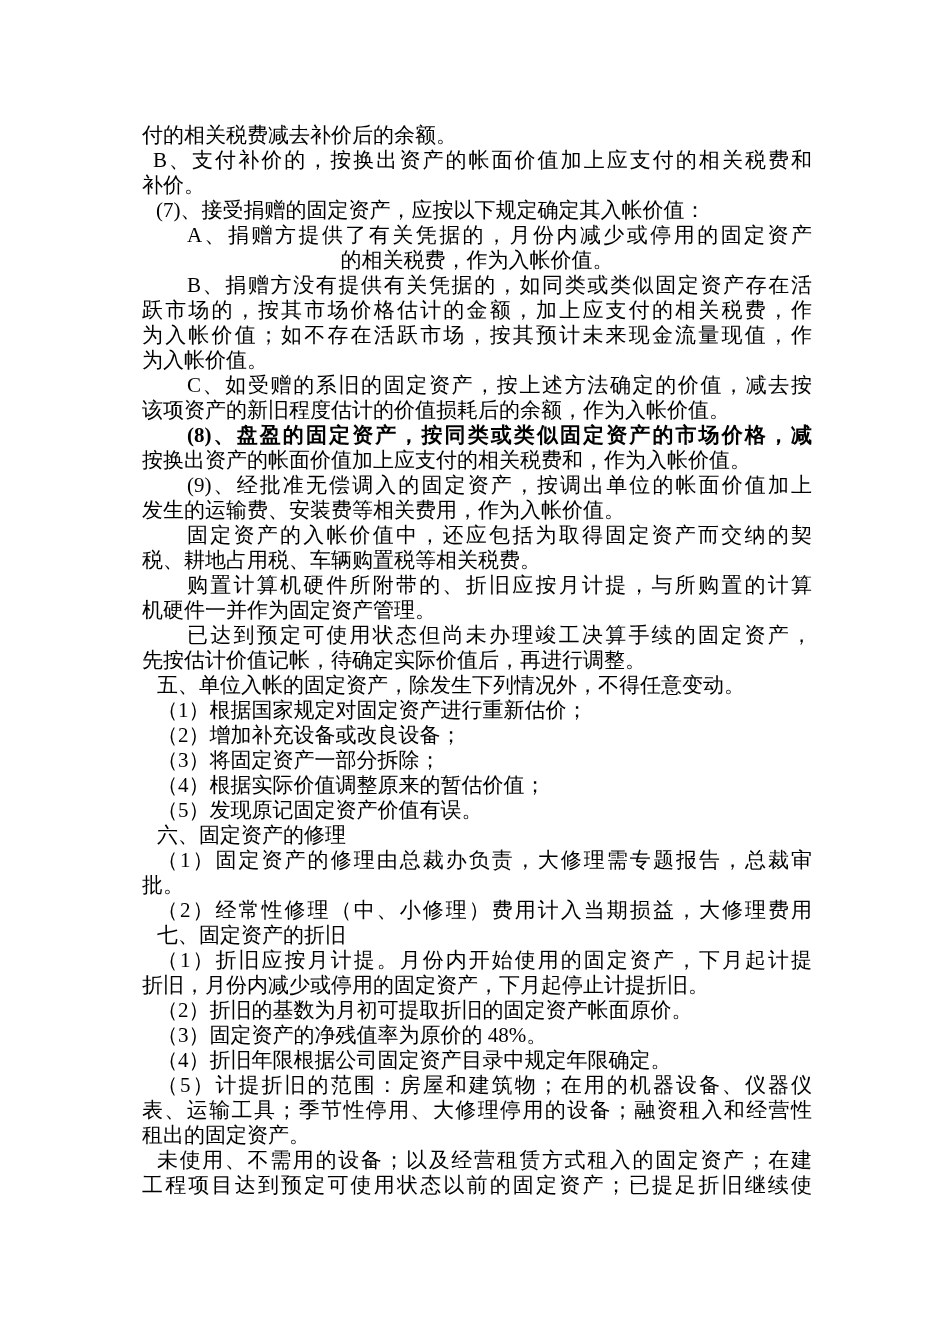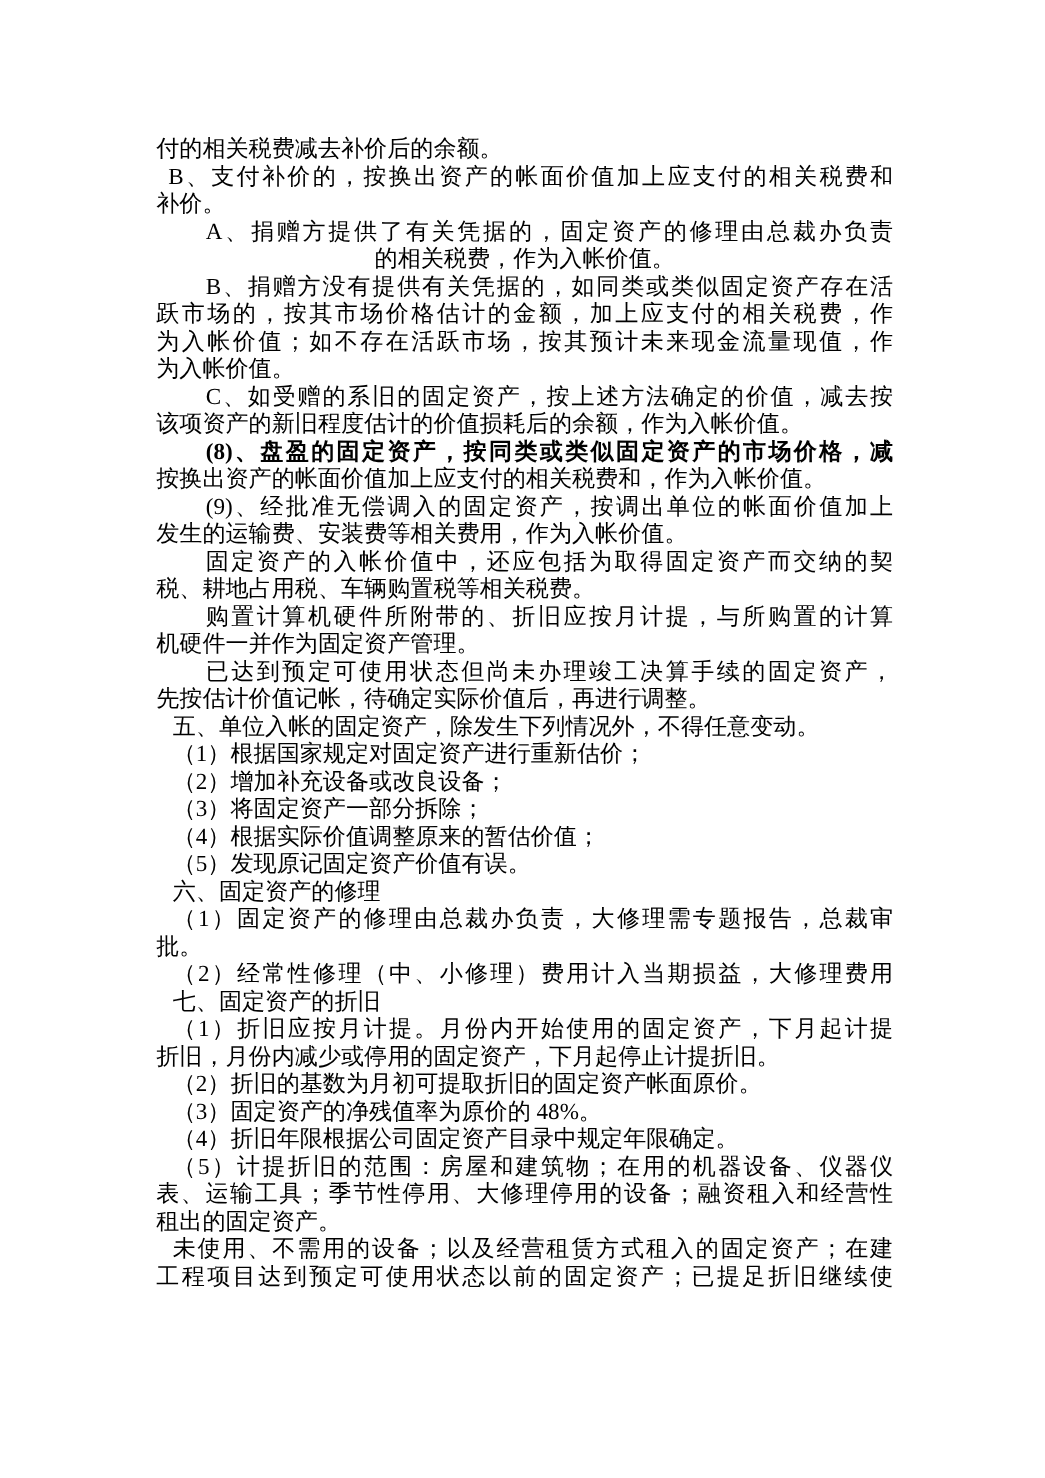--- a/index.html
+++ b/index.html
@@ -36,21 +36,22 @@
   }
 </style>
 </head>
 <body>
 
 <div class="page" style="background: rgb(255, 255, 255); color: rgb(0, 0, 0);">
   <div class="textblock">
       <div class="line" style="padding-left: 0px;">付的相关税费减去补价后的余额。</div>
       <div class="line j" style="padding-left: 11px;">B、支付补价的，按换出资产的帐面价值加上应支付的相关税费和</div>
       <div class="line" style="padding-left: 0px;">补价。</div>
-      <div class="line j" style="padding-left: 45px;">A、捐赠方提供了有关凭据的，固定资产的修理由总裁办负责</div>
+      <div class="line" style="padding-left: 14px;">(7)、接受捐赠的固定资产，应按以下规定确定其入帐价值：</div>
+      <div class="line j" style="padding-left: 45px;">A、捐赠方提供了有关凭据的，月份内减少或停用的固定资产</div>
       <div class="line" style="padding-left: 0px; text-align: center;">的相关税费，作为入帐价值。</div>
       <div class="line j" style="padding-left: 45px;">B、捐赠方没有提供有关凭据的，如同类或类似固定资产存在活</div>
       <div class="line j" style="padding-left: 0px;">跃市场的，按其市场价格估计的金额，加上应支付的相关税费，作</div>
       <div class="line j" style="padding-left: 0px;">为入帐价值；如不存在活跃市场，按其预计未来现金流量现值，作</div>
       <div class="line" style="padding-left: 0px;">为入帐价值。</div>
       <div class="line j" style="padding-left: 45px;">C、如受赠的系旧的固定资产，按上述方法确定的价值，减去按</div>
       <div class="line" style="padding-left: 0px;">该项资产的新旧程度估计的价值损耗后的余额，作为入帐价值。</div>
       <div class="line j" style="padding-left: 45px; font-weight: bold;">(8)、盘盈的固定资产，按同类或类似固定资产的市场价格，减</div>
       <div class="line" style="padding-left: 0px;">按换出资产的帐面价值加上应支付的相关税费和，作为入帐价值。</div>
       <div class="line j" style="padding-left: 45px;">(9)、经批准无偿调入的固定资产，按调出单位的帐面价值加上</div>

